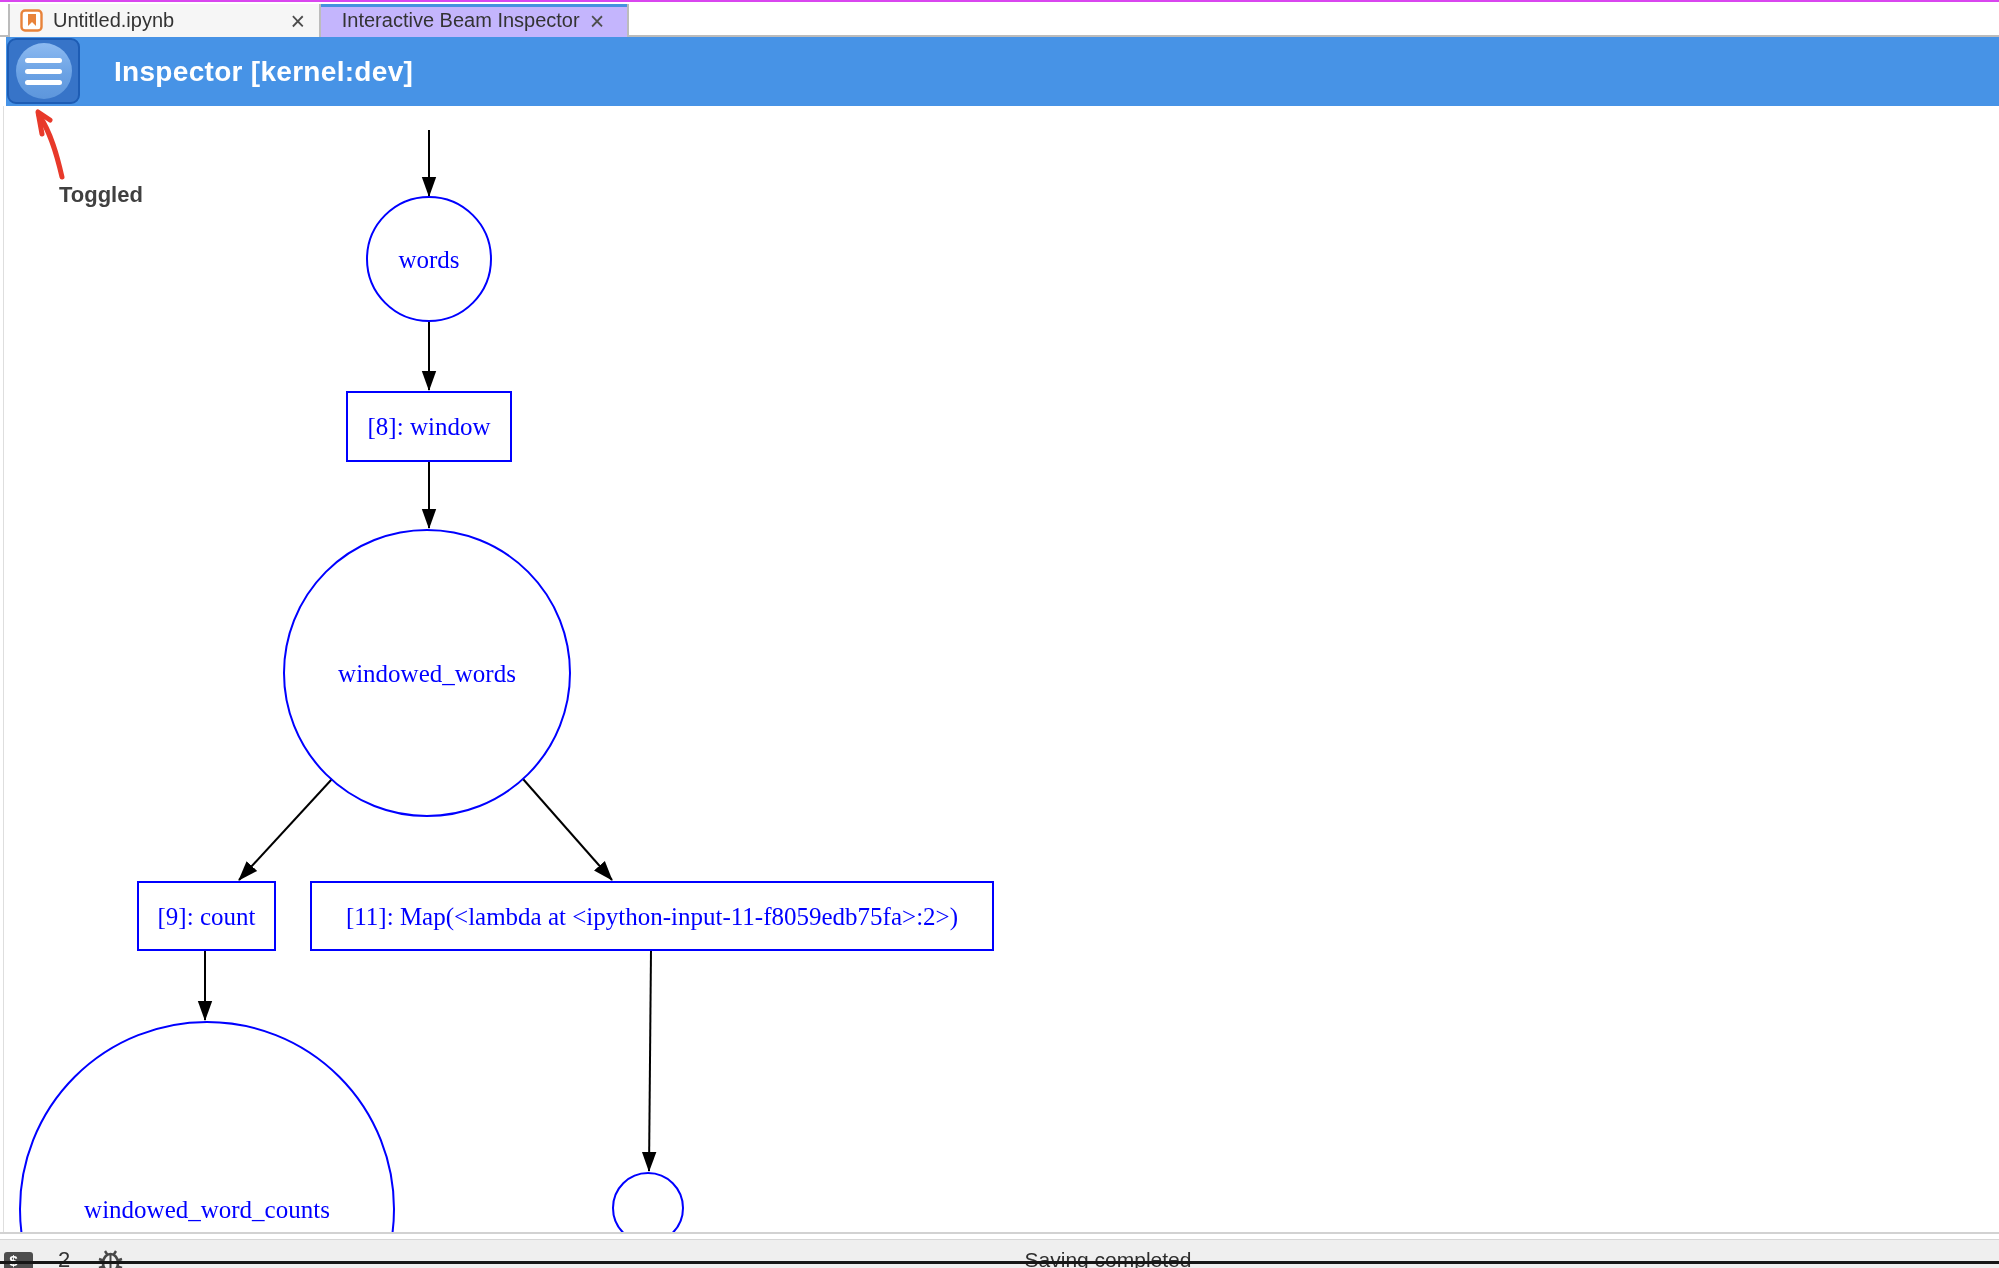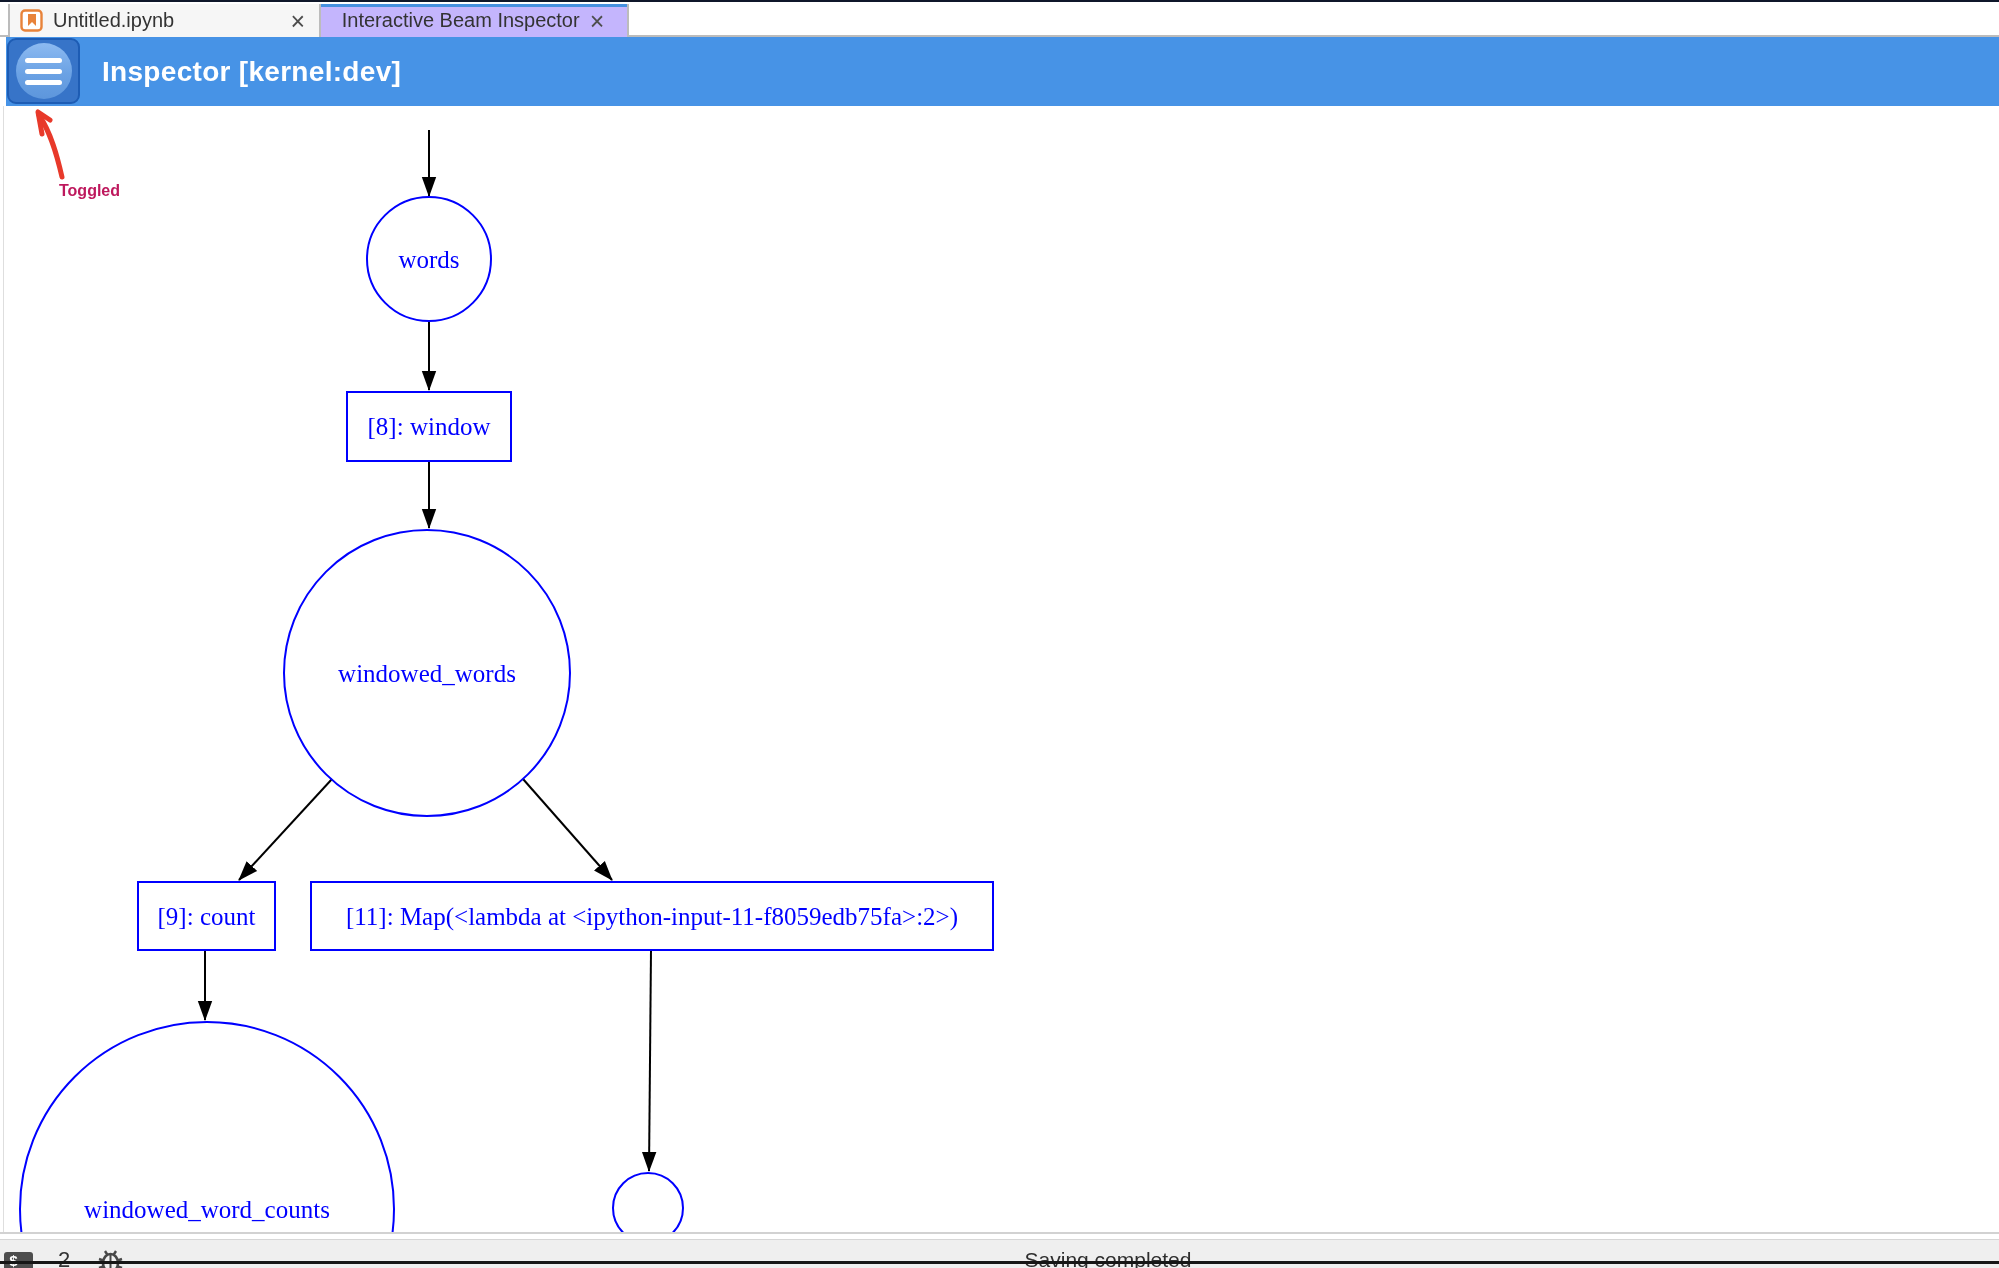--- a/index.html
+++ b/index.html
@@ -3,21 +3,21 @@
 <meta charset="utf-8">
 <style>
   html,body{margin:0;padding:0;}
   body{
     width:1999px;height:1268px;overflow:hidden;position:relative;
     background:#ffffff;font-family:"Liberation Sans",sans-serif;
   }
   
   .tabbar{
     position:absolute;top:0;left:0;width:1999px;height:37px;
-    background:#ffffff;border-top:2px solid #0f172a;border-bottom:2px solid #bcbcbc;
+    background:#ffffff;border-top:2px solid #d946ef;border-bottom:2px solid #bcbcbc;
     box-sizing:border-box;z-index:3;padding-left:8px;
   }
   .tab{
     position:absolute;top:2px;height:33px;display:flex;align-items:center;
     box-sizing:border-box;font-size:20px;color:#333333;cursor:default;
   }
   .tab-untitled{
     left:8px;width:313px;background:#f6f6f6;
     border-left:2px solid #bcbcbc;border-right:2px solid #bcbcbc;
     padding:0 12px 0 10px;gap:10px;
@@ -34,41 +34,41 @@
     font-size:25px;color:#4d4d4d;line-height:20px;font-weight:400;
     padding:0 2px;
   }
   .nbicon{width:23px;height:23px;flex:0 0 auto;}
   
   .header{
     position:absolute;top:37px;left:6px;width:1993px;height:69px;
     background:#4793e6;z-index:3;
   }
   .header-title{
-    position:absolute;left:96px;top:0;height:56px;line-height:69px;
+    position:absolute;left:108px;top:0;height:56px;line-height:69px;
     color:#ffffff;font-size:28px;font-weight:700;letter-spacing:.3px;
     white-space:nowrap;
   }
   .menu-btn{
     position:absolute;top:38px;left:7px;width:73px;height:66px;
     border-radius:9px;background:#3774c8;border:2px solid #1d5cb4;
     box-sizing:border-box;z-index:4;display:flex;align-items:center;justify-content:center;
     padding:0;cursor:pointer;
   }
   .menu-circle{
     width:56px;height:56px;border-radius:50%;
     background:linear-gradient(180deg,#8cbaf1 0%,#6ba2e4 55%,#5d96dc 100%);
     display:flex;flex-direction:column;justify-content:center;align-items:center;gap:6px;
   }
   .menu-bar{width:37px;height:5px;background:#ffffff;border-radius:2.5px;}
   
   .anno-svg{position:absolute;left:0;top:0;z-index:5;pointer-events:none;}
   .toggled-label{
     position:absolute;left:59px;top:182px;z-index:5;
-    color:#be185d;font-size:16px;font-weight:700;
+    color:#404040;font-size:22px;font-weight:700;
   }
   
   .content-left-border{
     position:absolute;left:3px;top:106px;height:1126px;width:0;
     border-left:1px solid #dedede;z-index:2;
   }
   #graph-svg{position:absolute;left:0;top:0;z-index:1;}
   .content-bottom-border{
     position:absolute;left:0;top:1232px;width:1999px;height:2px;background:#d2d2d2;z-index:2;
   }

